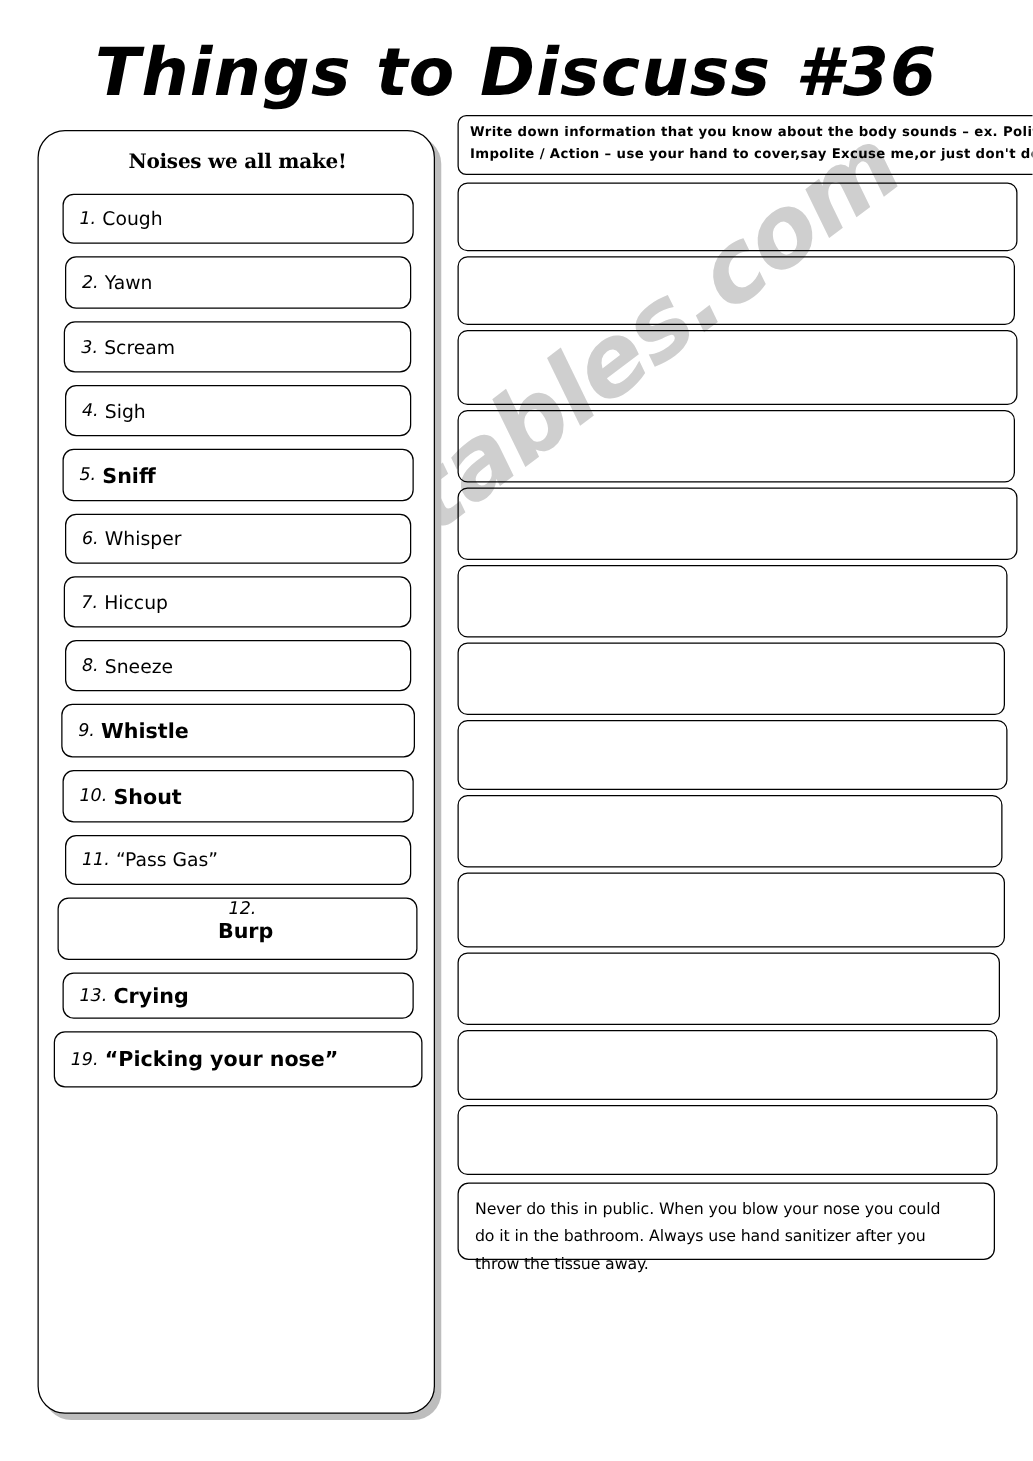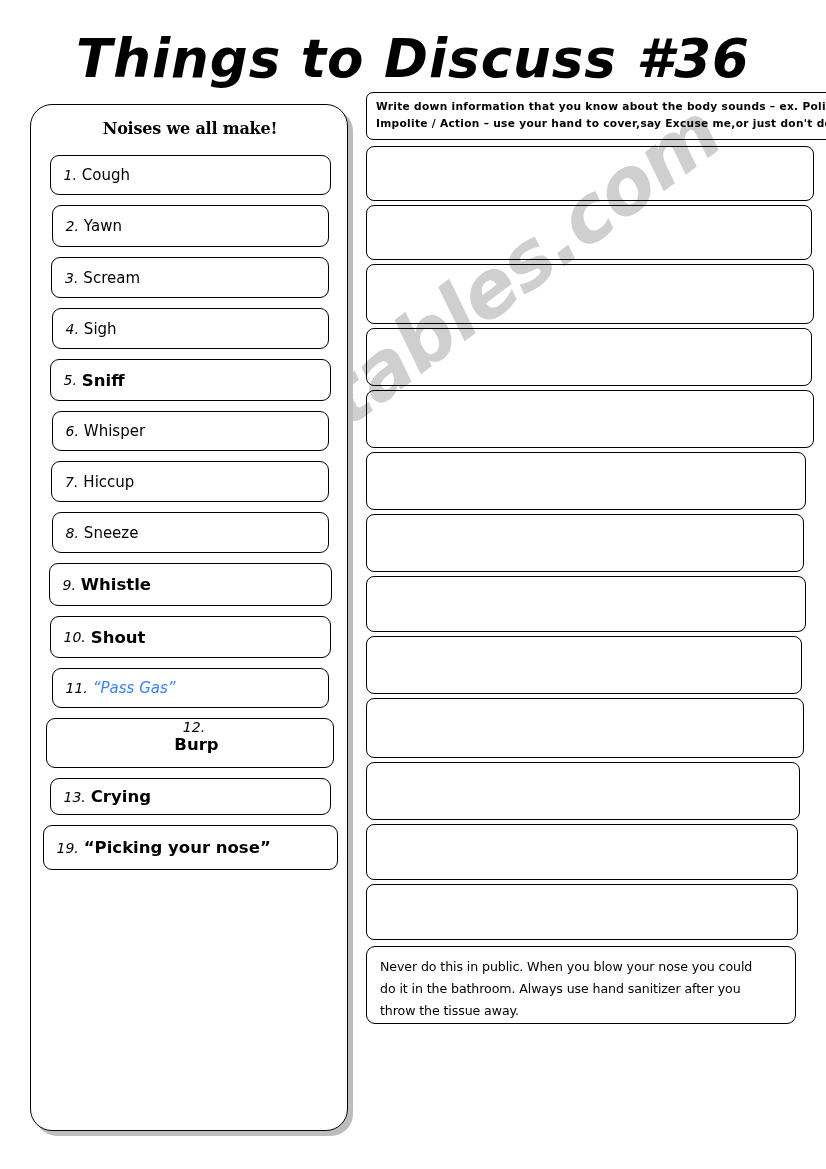--- a/index.html
+++ b/index.html
@@ -101,22 +101,21 @@
   .noise-label {
     font-family: "DejaVu Sans", sans-serif;
     font-size: 15px;
     white-space: nowrap;
   }
   .noise-label.bold {
     font-weight: bold;
     font-size: 16.5px;
   }
   .noise-label.light {
-    color: #3b82f6;
-    font-style: italic;
+    color: #000000;
   }
   .noise-num {
     font-style: italic;
     font-weight: normal;
     font-size: 14px;
     margin-right: 5px;
   }
 
   
   #right-column {
@@ -147,21 +146,21 @@
     position: relative;
     border: 1.3px solid #000;
     border-radius: 8px;
     box-sizing: border-box;
     margin-bottom: 4px;
     background: transparent;
   }
   #note-box {
     position: relative;
     width: 430px;
-    height: 78px;
+    height: 62px;
     border: 1.3px solid #000;
     border-radius: 9px;
     box-sizing: border-box;
     padding: 9px 24px 0 13px;
     margin-top: 6px;
   }
   #note-text {
     font-family: "DejaVu Sans", sans-serif;
     font-size: 12.6px;
     line-height: 22px;

